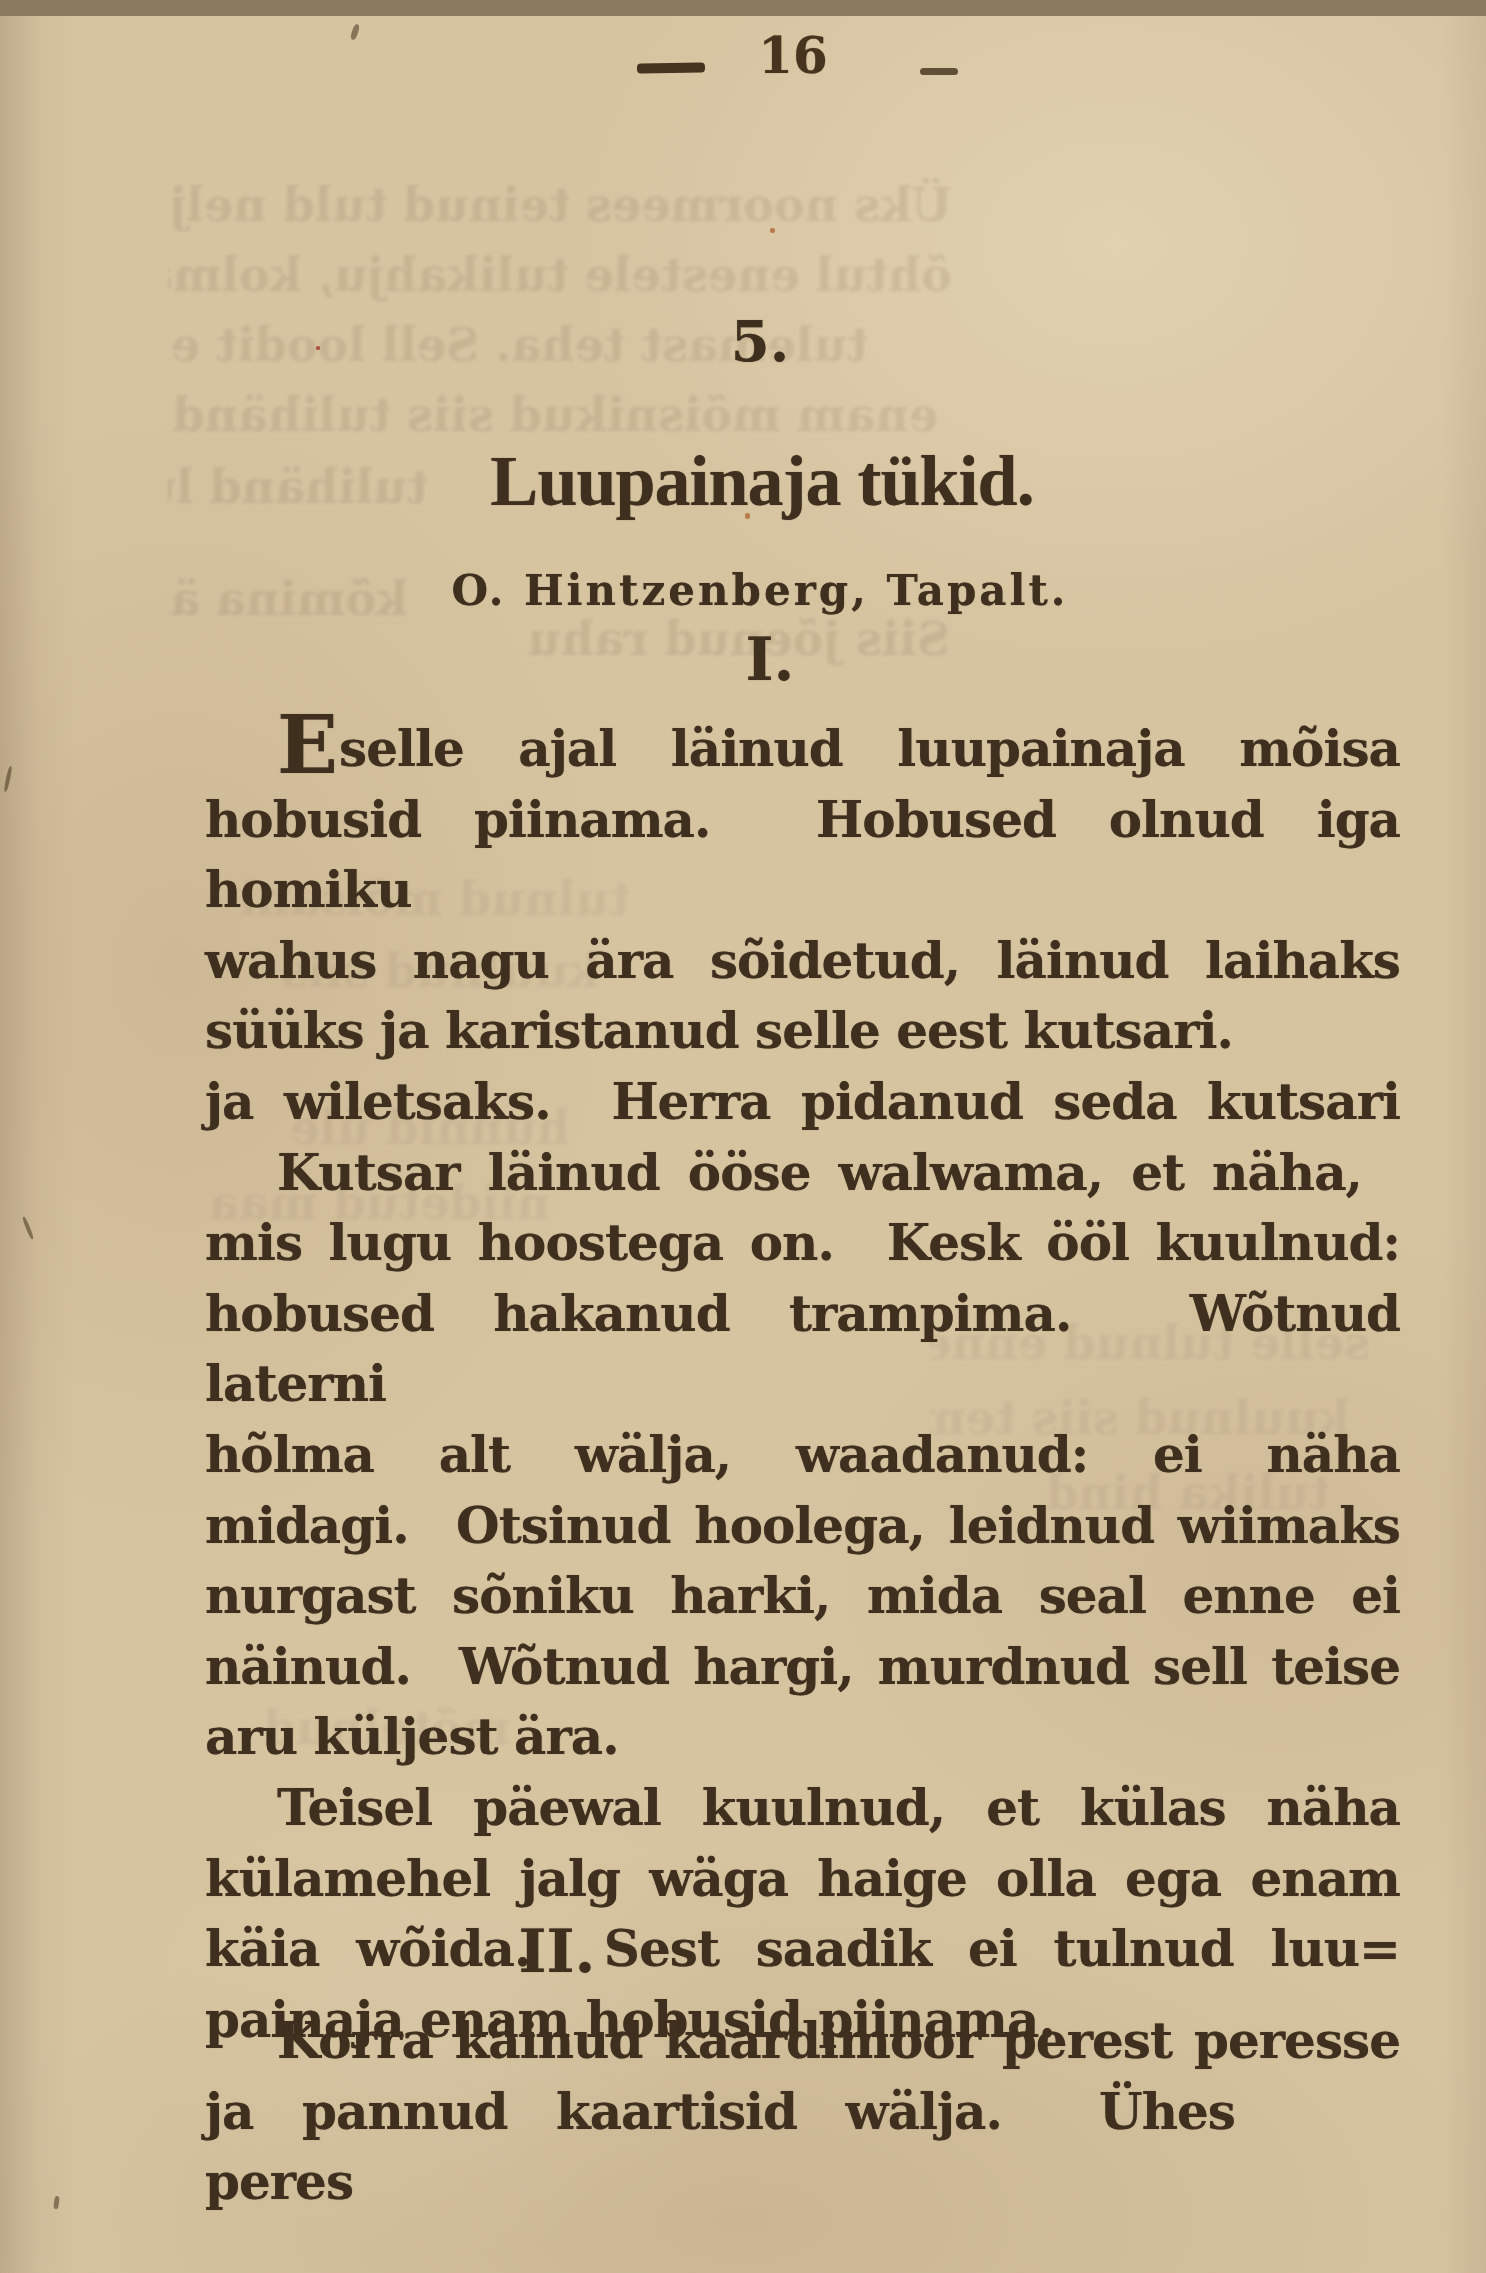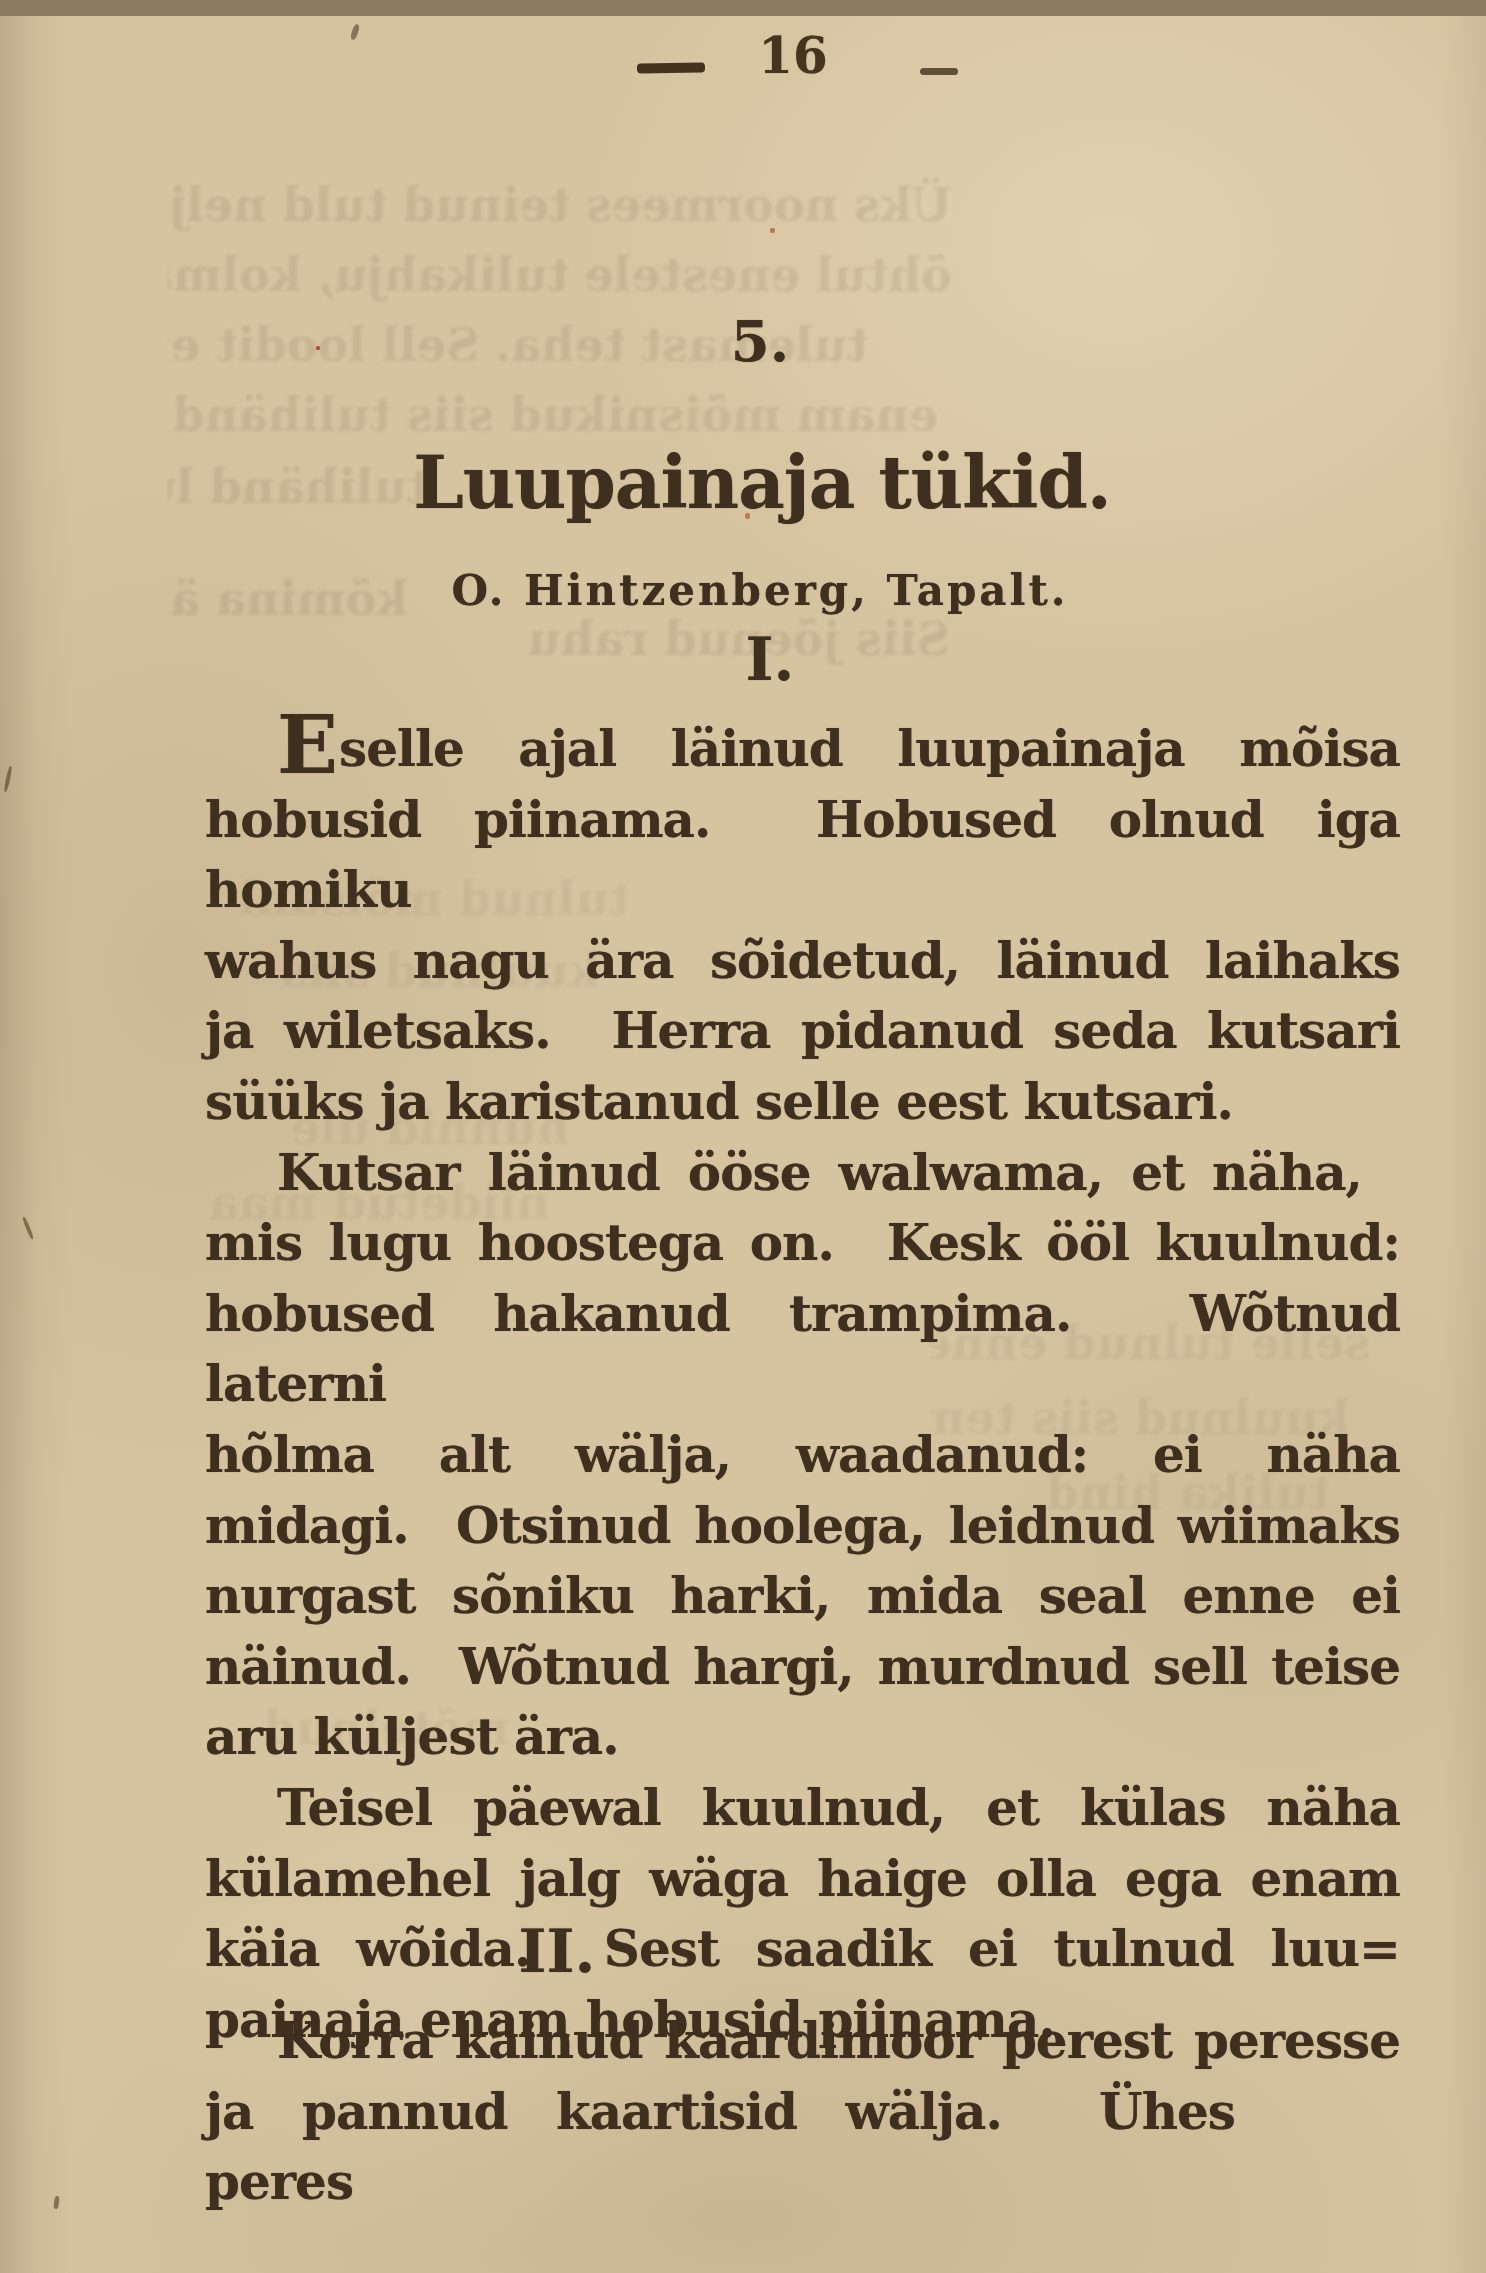--- a/index.html
+++ b/index.html
@@ -46,20 +46,21 @@
   .section-number{
     position:absolute;top:292px;left:760px;transform:translateX(-50%);
     font-size:56px;font-weight:bold;
     text-shadow:0 0 1px rgba(55,40,20,.6);
   }
   .story-title{
     position:absolute;top:424px;left:762px;transform:translateX(-50%);
     margin:0;font-size:72px;font-weight:bold;letter-spacing:-1px;
     white-space:nowrap;
     text-shadow:0 0 1px rgba(55,40,20,.65);
+    font-family:Liberation Serif, serif;
   }
   .byline{
     position:absolute;top:550px;left:760px;transform:translateX(-50%);
     font-size:42px;font-weight:bold;letter-spacing:3px;white-space:nowrap;
     text-shadow:0 0 .8px rgba(55,40,20,.6);
   }
   .part-heading{
     position:absolute;transform:translateX(-50%);
     font-size:60px;font-weight:bold;
     text-shadow:0 0 1px rgba(55,40,20,.6);
@@ -113,22 +114,22 @@
 
   <div class="section-number">5.</div>
   <h1 class="story-title">Luupainaja tükid.</h1>
   <div class="byline">O. Hintzenberg, Tapalt.</div>
   <div class="part-heading h1pos">I.</div>
 
   <div class="text-block tb1">
     <div class="body-line indent"><span class="initial">E</span><span>selle ajal läinud luupainaja mõisa</span></div>
     <div class="body-line">hobusid piinama.&nbsp; Hobused olnud iga homiku</div>
     <div class="body-line">wahus nagu ära sõidetud, läinud laihaks</div>
+    <div class="body-line endline">süüks ja karistanud selle eest kutsari.</div>
     <div class="body-line">ja wiletsaks.&nbsp; Herra pidanud seda kutsari</div>
-    <div class="body-line endline">süüks ja karistanud selle eest kutsari.</div>
 
     <div class="body-line indent w1085">Kutsar läinud ööse walwama, et näha,</div>
     <div class="body-line">mis lugu hoostega on.&nbsp; Kesk ööl kuulnud:</div>
     <div class="body-line">hobused hakanud trampima.&nbsp; Wõtnud laterni</div>
     <div class="body-line">hõlma alt wälja, waadanud: ei näha</div>
     <div class="body-line">midagi.&nbsp; Otsinud hoolega, leidnud wiimaks</div>
     <div class="body-line">nurgast sõniku harki, mida seal enne ei</div>
     <div class="body-line">näinud.&nbsp; Wõtnud hargi, murdnud sell teise</div>
     <div class="body-line endline">aru küljest ära.</div>
 

